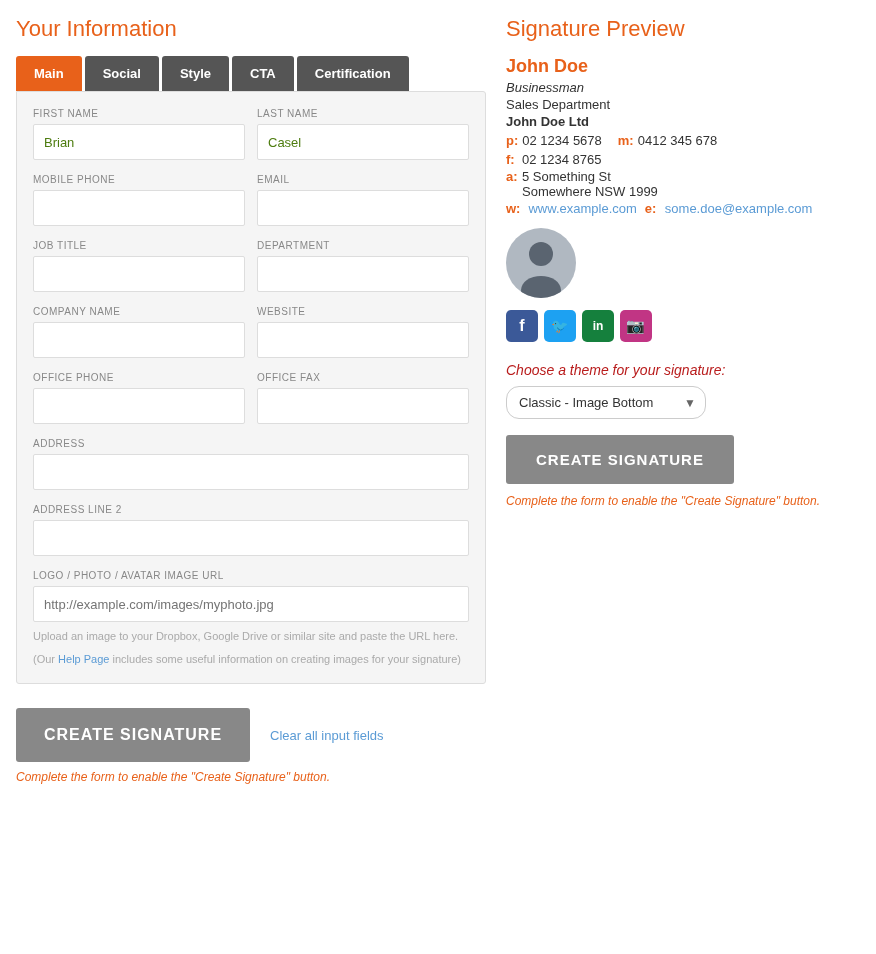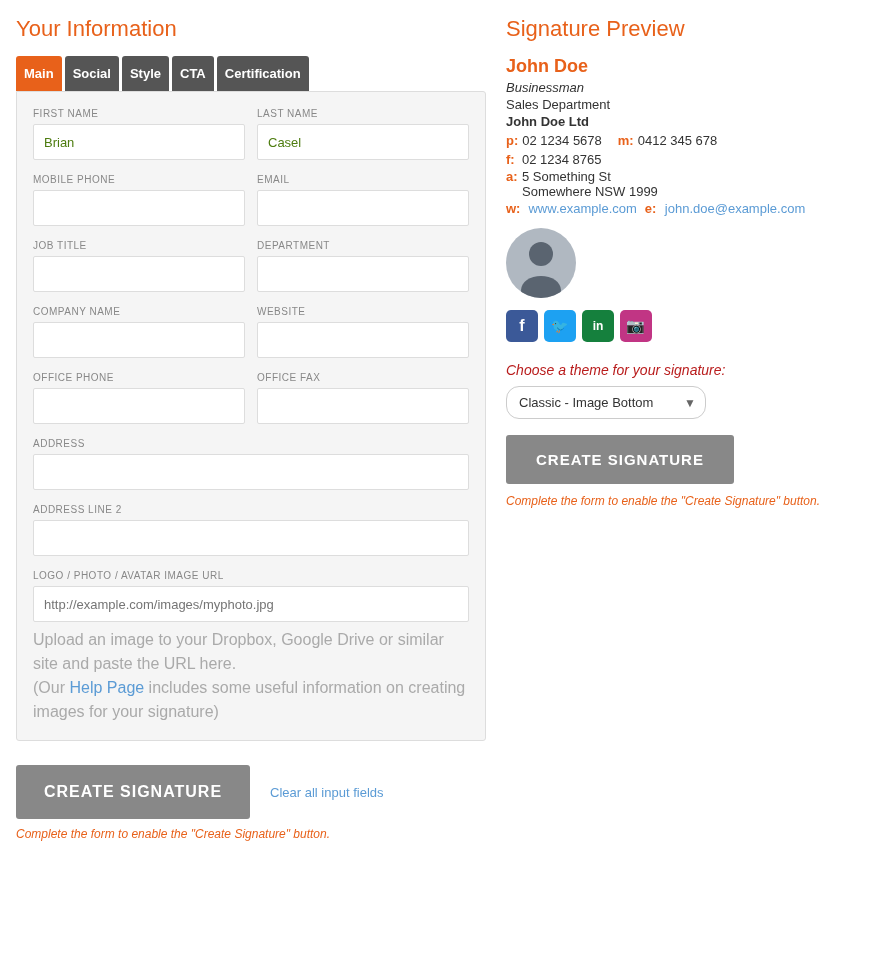--- a/index.html
+++ b/index.html
@@ -37,21 +37,21 @@
     }
 
     
     .tabs {
       display: flex;
       gap: 0;
       margin-bottom: 0;
     }
 
     .tab {
-      padding: 10px 8px;
+      padding: 10px 18px;
       background: #555;
       color: #fff;
       font-size: 13px;
       font-weight: bold;
       cursor: pointer;
       border: none;
       border-radius: 3px 3px 0 0;
       margin-right: 3px;
     }
 
@@ -97,22 +97,23 @@
       border: 1px solid #ddd;
       padding: 8px 10px;
       font-size: 13px;
       color: #4d7c0f;
       border-radius: 2px;
       width: 100%;
       height: 36px;
     }
 
     .image-hint {
-      font-size: 16px;
+      font-size: 11px;
       color: #aaa;
+      margin-top: 6px;
       line-height: 1.5;
     }
 
     .image-hint a {
       color: #5b9bd5;
       text-decoration: none;
     }
 
     
     .bottom-bar {
@@ -471,21 +472,21 @@
         <div class="sig-addr-lines">
           <span>5 Something St</span>
           <span>Somewhere NSW 1999</span>
         </div>
       </div>
 
       <div class="sig-web-email">
         <span class="sig-label">w:</span>
         <a href="#" class="sig-link">www.example.com</a>
         <span class="sig-label">e:</span>
-        <a href="#" class="sig-link">john.doe@example.com</a>
+        <a href="#" class="sig-link">some.doe@example.com</a>
       </div>
 
       <div class="sig-avatar">
         <svg class="avatar-person" viewBox="0 0 50 60" xmlns="http://www.w3.org/2000/svg">
           <circle cx="25" cy="16" r="12" fill="#5a6470"></circle>
           <ellipse cx="25" cy="52" rx="20" ry="14" fill="#5a6470"></ellipse>
         </svg>
       </div>
 
       <div class="social-icons">

